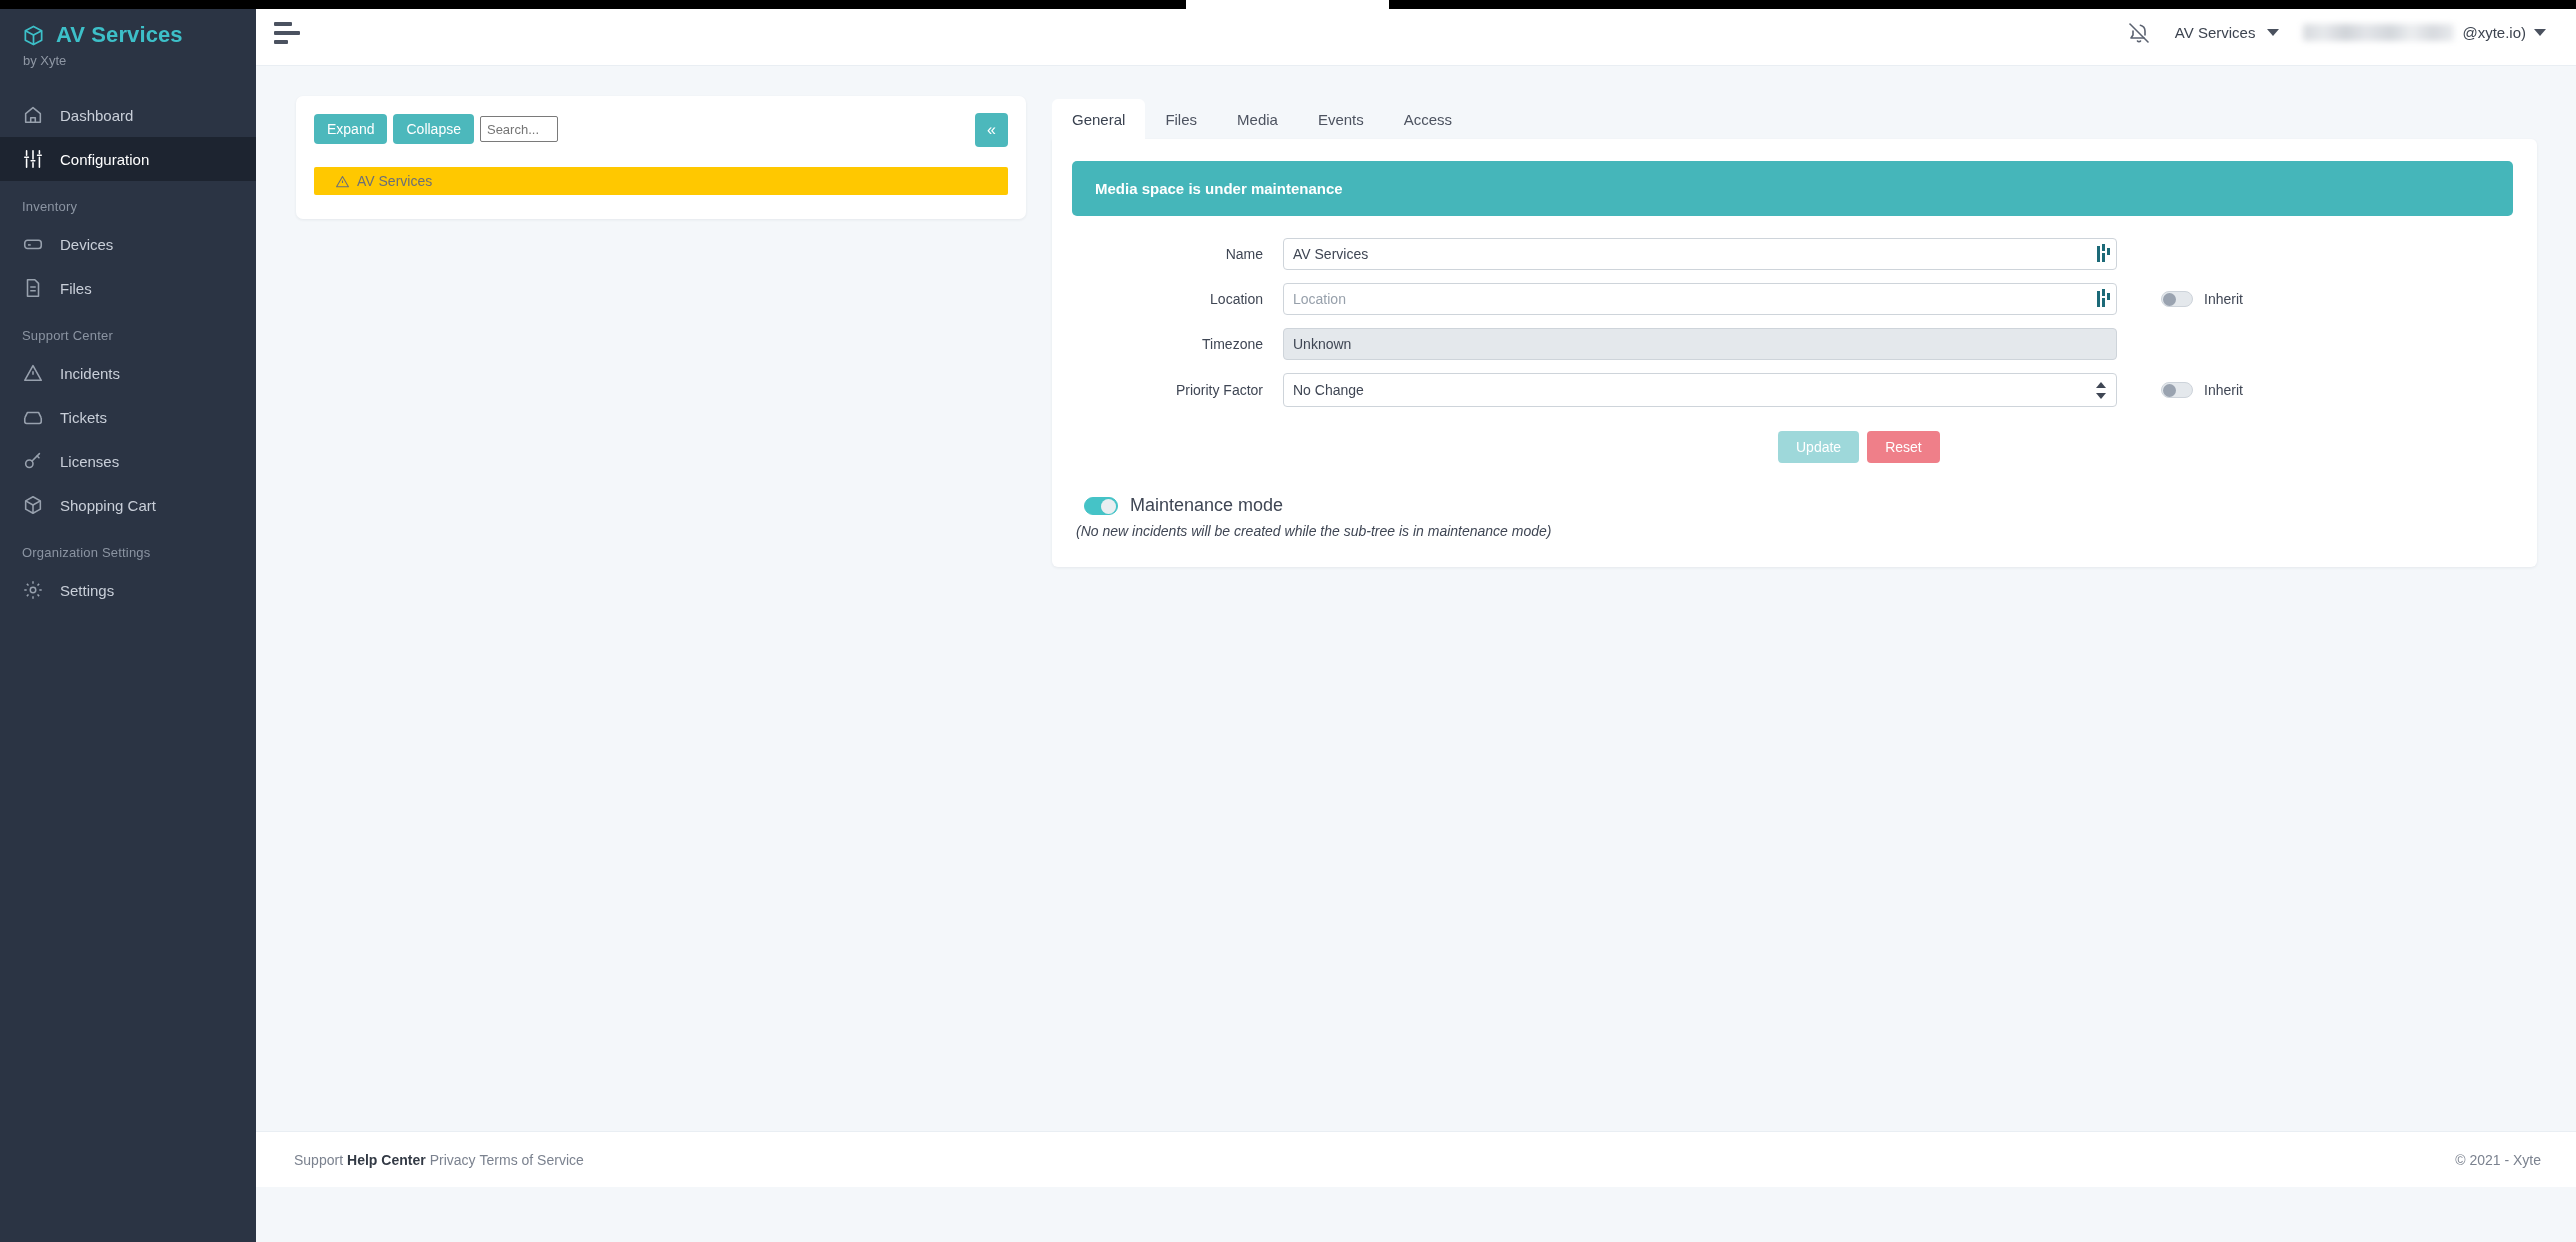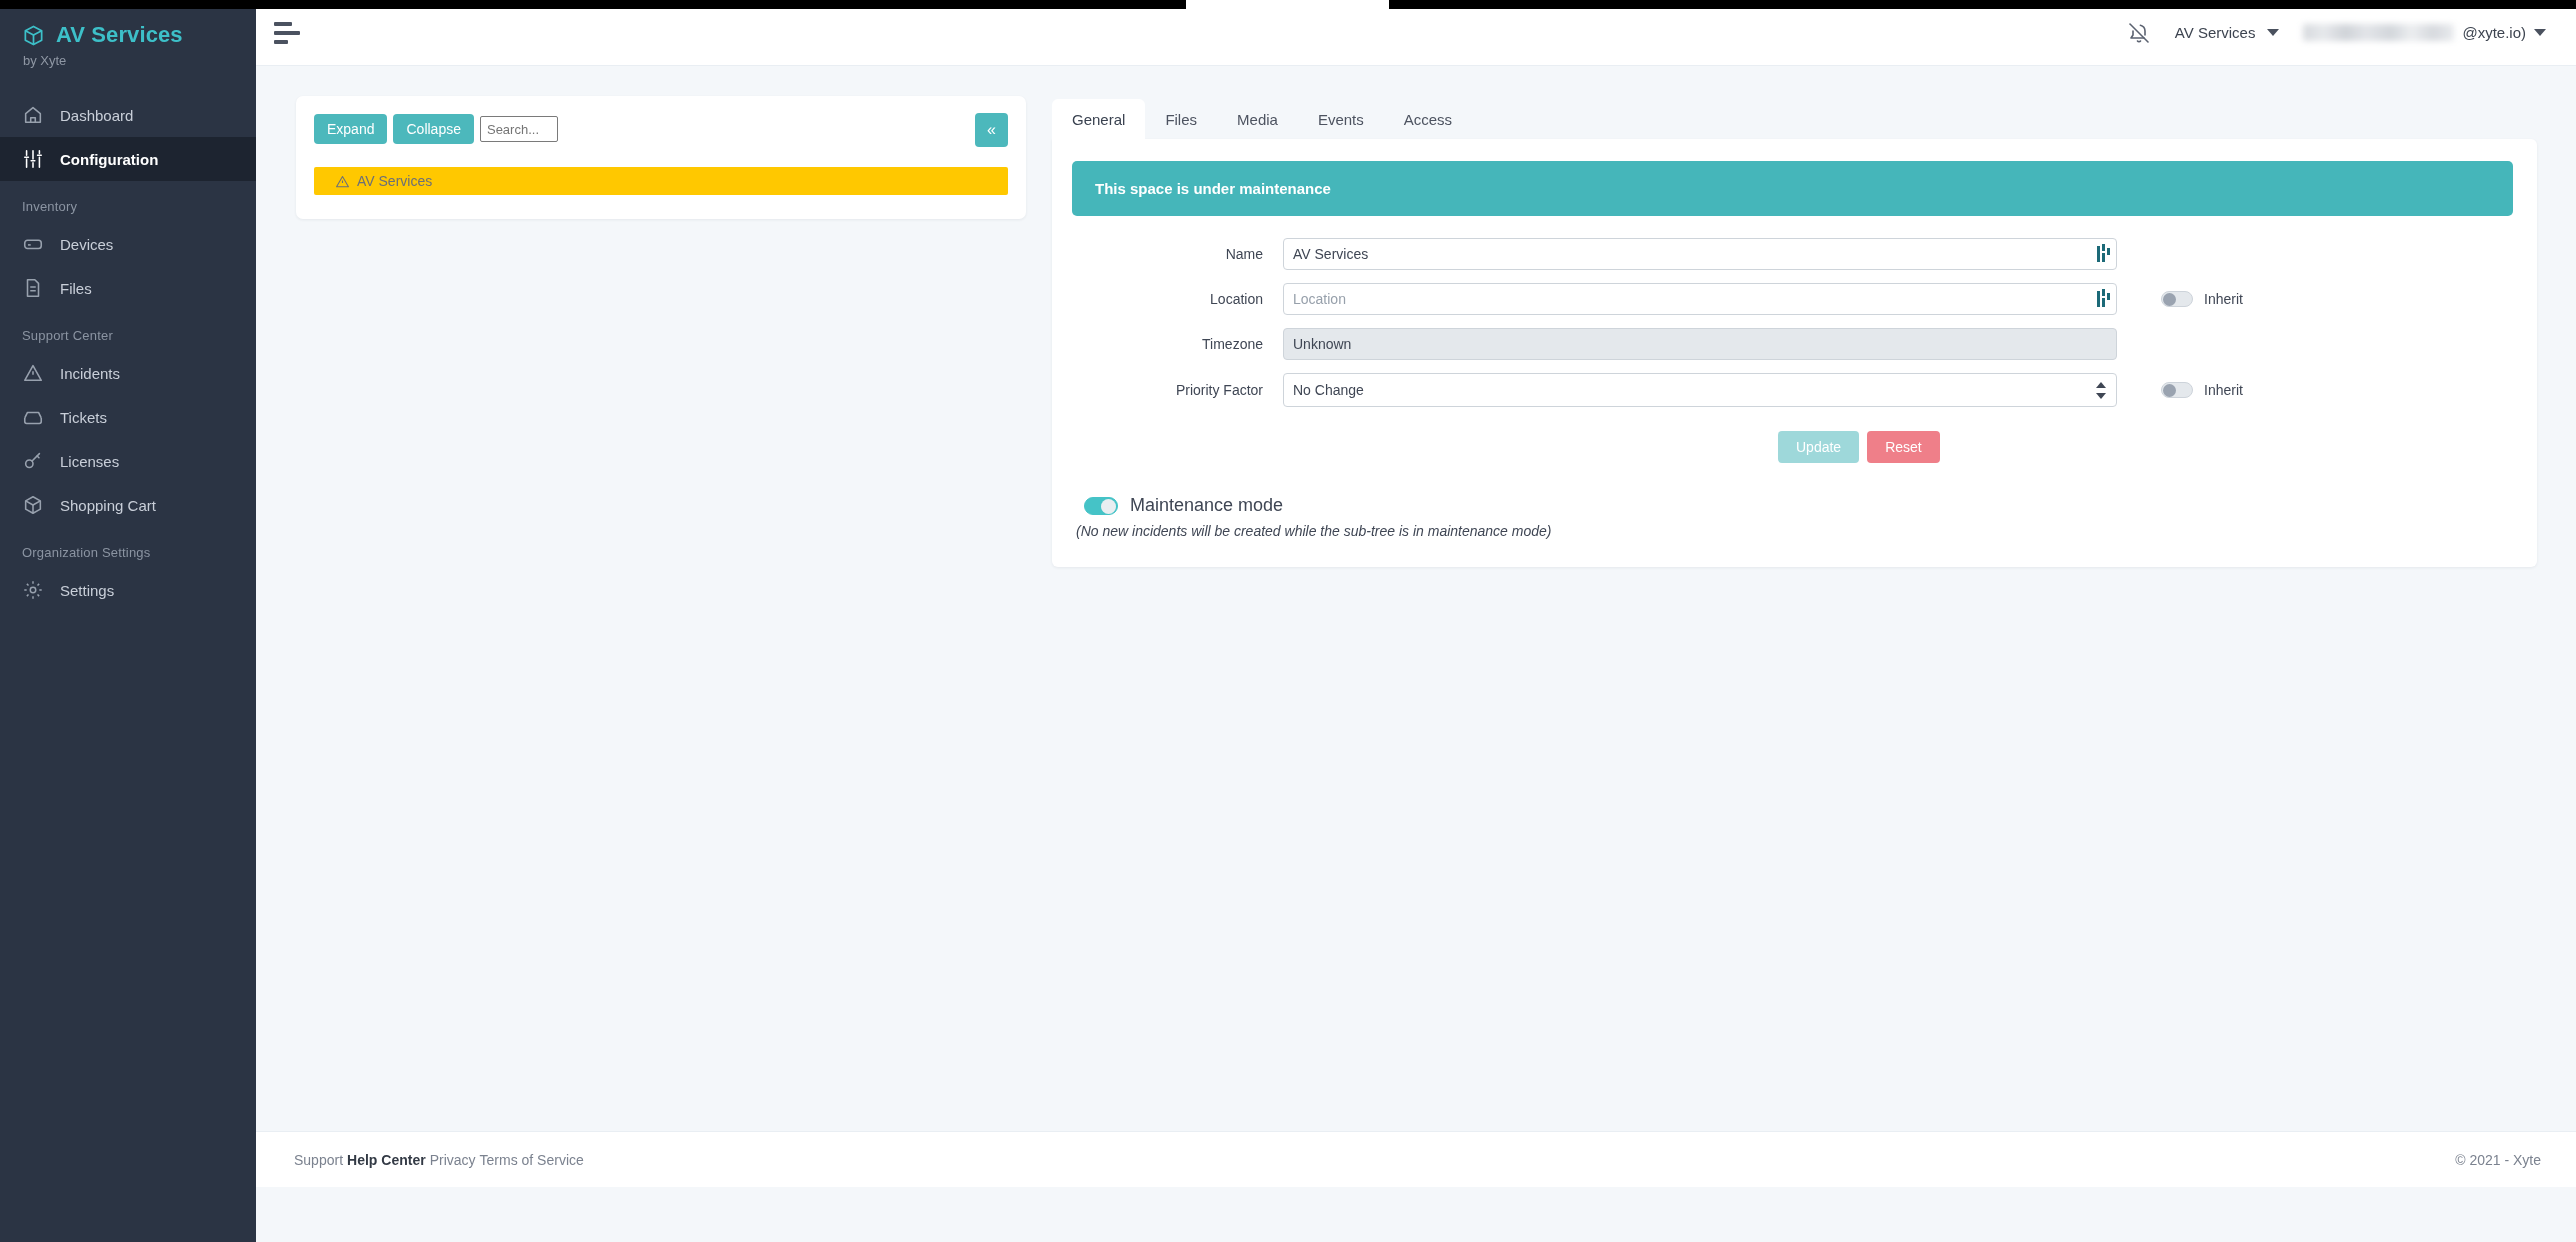--- a/index.html
+++ b/index.html
@@ -25,21 +25,21 @@
   .brand-name { font-size: 22px; font-weight: 700; color: #3dc0c9; letter-spacing: 0.1px; }
   .brand-sub { font-size: 13px; color: #8f97a4; margin: 5px 0 0 1px; }
 
   .nav { margin-top: 25px; }
   .nav-item {
     display: flex; align-items: center; gap: 16px;
     height: 44px; padding-left: 22px; font-size: 15px; color: #c9cfd9;
     cursor: pointer;
   }
   .nav-item .ico { width: 22px; height: 22px; flex: 0 0 22px; color: #98a1ae; display: flex; align-items: center; justify-content: center; }
-  .nav-item.active { background: #1d2430; color: #ffffff; font-weight: 700; }
+  .nav-item.active { background: #1d2430; color: #ffffff; font-weight: 400; }
   .nav-item.active .ico { color: #ffffff; }
   .nav-group {
     font-size: 13px; color: #8b94a2; padding: 18px 0 8px 22px; letter-spacing: 0.2px;
   }
 
   
   .main { position: absolute; top: 0; left: 256px; width: 2320px; height: 1242px; background: #f4f7fa; }
 
   .topbar {
     position: relative; height: 66px; background: #ffffff;
@@ -351,21 +351,21 @@
     <section class="panel-wrap">
       <div class="tabs">
         <div class="tab active">General</div>
         <div class="tab">Files</div>
         <div class="tab">Media</div>
         <div class="tab">Events</div>
         <div class="tab">Access</div>
       </div>
 
       <div class="panel">
-        <div class="maint-banner">This space is under maintenance</div>
+        <div class="maint-banner">Media space is under maintenance</div>
 
         <div class="form-row">
           <div class="form-label">Name</div>
           <div class="field-wrap">
             <input class="field" type="text" value="AV Services" style="">
             <span class="field-ime">
               <svg viewBox="0 0 13 20" fill="#1c6a78">
                   <rect x="0" y="2" width="3" height="16"></rect>
                   <rect x="5" y="0" width="3" height="7"></rect>
                   <rect x="5" y="9" width="3" height="9"></rect>

